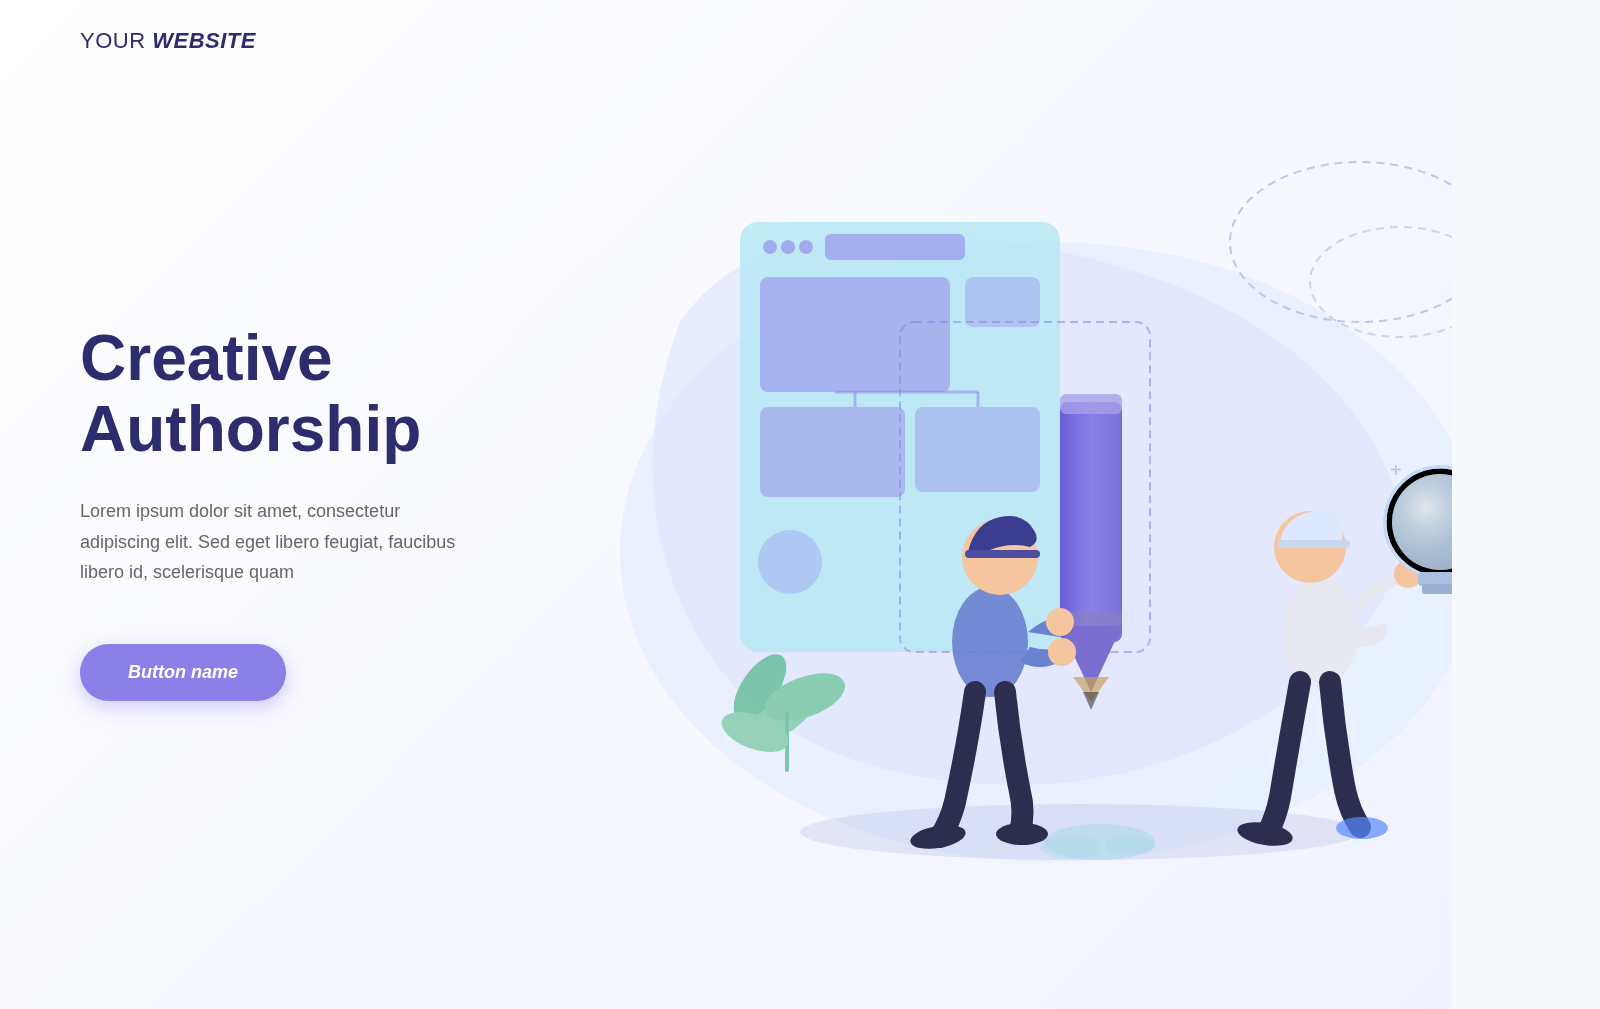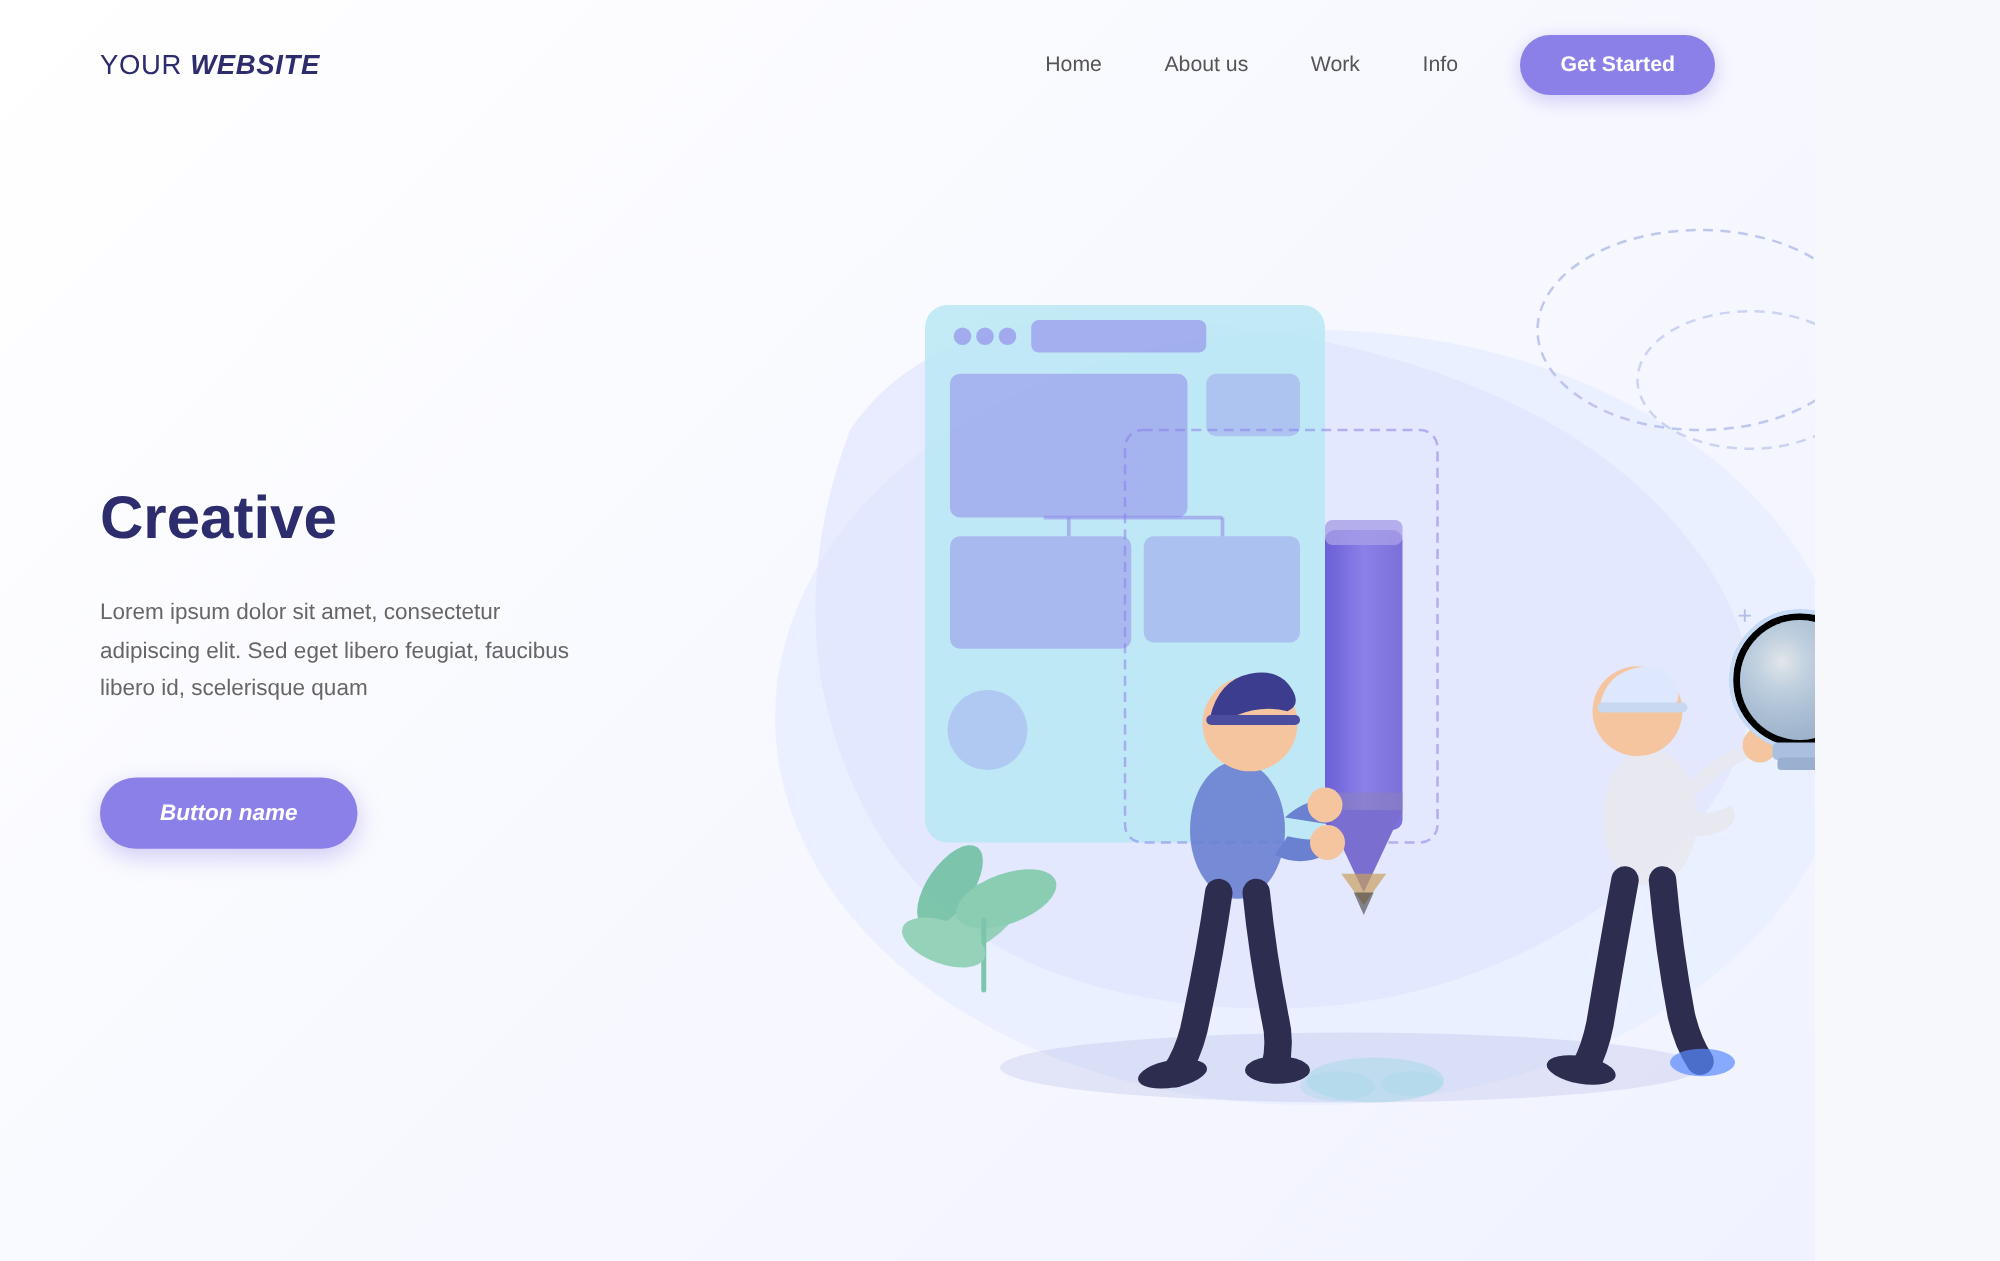--- a/index.html
+++ b/index.html
@@ -75,21 +75,21 @@
       position: relative;
       min-height: 820px;
     }
 
     .hero-text {
       flex: 0 0 480px;
       z-index: 10;
     }
 
     .hero-title {
-      font-size: 48px;
+      font-size: 64px;
       font-weight: 800;
       color: #2d2d6e;
       line-height: 1.1;
       margin-bottom: 32px;
     }
 
     .hero-desc {
       font-size: 18px;
       color: #666;
       line-height: 1.7;
@@ -118,33 +118,27 @@
     }
   </style>
 </head>
 <body>
 
 <div class="page-wrapper">
 
   <nav>
     <div class="logo">YOUR <strong>WEBSITE</strong>
     </div>
-    <div class="nav-links">
-      <a class="nav-link">Home</a>
-      <a class="nav-link">About us</a>
-      <a class="nav-link">Work</a>
-      <a class="nav-link">Info</a>
-      <button class="btn-get-started">Get Started</button>
-    </div>
   </nav>
 
   <section class="hero">
     <div class="hero-text">
       <h1 class="hero-title">
         <span>Creative</span><br>
+        <span>Authorship</span>
       </h1>
       <p class="hero-desc">Lorem ipsum dolor sit amet, consectetur adipiscing elit. Sed eget libero feugiat, faucibus libero id, scelerisque quam</p>
       <button class="btn-cta">Button name</button>
     </div>
 
     <div class="hero-illustration">
       <svg width="980" height="780" viewBox="0 0 980 780" xmlns="http://www.w3.org/2000/svg">
 
         <ellipse cx="490" cy="430" rx="430" ry="310" fill="#e8eeff" opacity="0.85"></ellipse>
         <path d="M120 200 Q200 80 450 120 Q700 160 800 300 Q900 440 750 560 Q600 680 400 660 Q200 640 130 500 Q60 360 120 200Z" fill="#dde3ff" opacity="0.6"></path>

